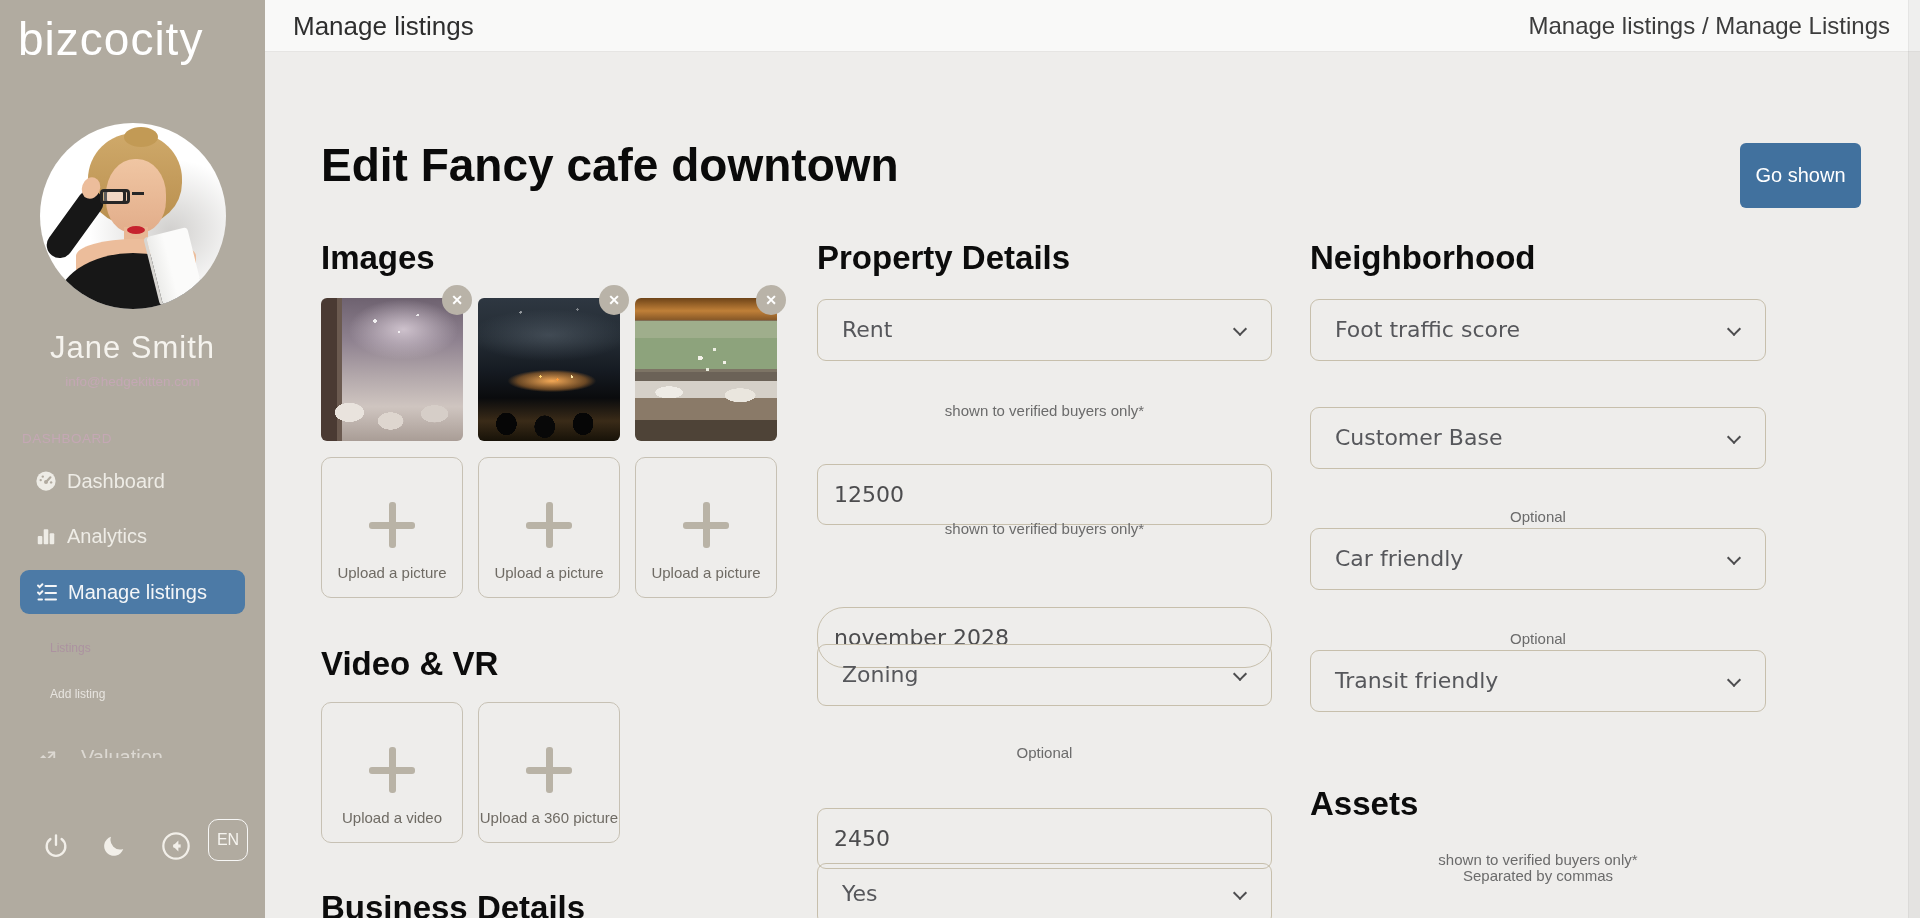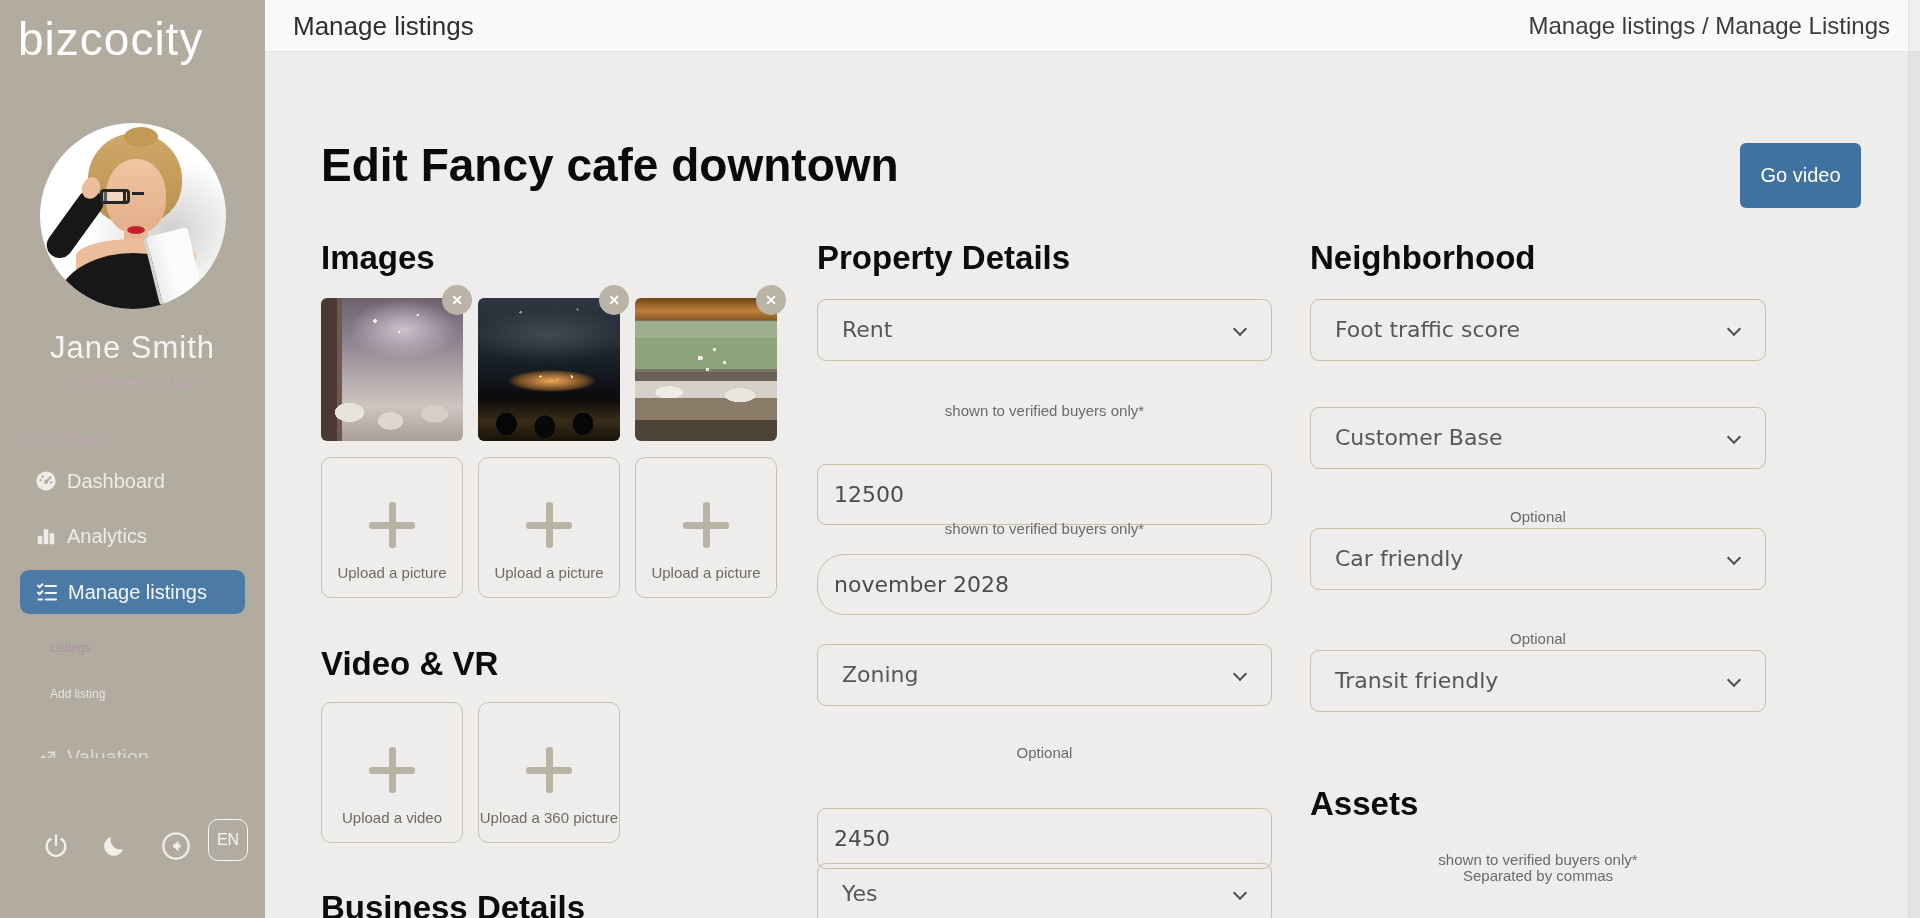--- a/index.html
+++ b/index.html
@@ -56,21 +56,21 @@
     background:#4c7aa6; border-radius:9px; display:flex; align-items:center;
     padding-left:15px; gap:9px; color:#f4f6f8; font-size:20px; cursor:pointer; }
   .mi-active svg { width:24px; height:24px; flex:0 0 24px; }
   .sub { position:absolute; left:50px; height:40px; display:flex; align-items:center;
     font-size:12px; cursor:pointer; }
   .sub-listings { top:628px; color:#ac92a0; }
   .sub-add { top:674px; color:#e7e4df; }
   .menu-clip { position:absolute; left:0; top:737px; width:265px; height:21px;
     overflow:hidden; opacity:.8; }
   .mi-valuation { position:absolute; top:0; left:0; width:265px; height:40px;
-    display:flex; align-items:center; padding-left:35px; gap:10px; color:#e7e4df;
+    display:flex; align-items:center; padding-left:35px; gap:24px; color:#e7e4df;
     font-size:20px; cursor:pointer; }
   .mi-valuation svg { width:22px; height:22px; flex:0 0 22px; }
   .sb-foot { position:absolute; left:0; top:818px; width:278px; height:60px; }
   .fi { position:absolute; cursor:pointer; }
   .fi svg { display:block; }
   .fi-power { left:42px; top:14px; } .fi-moon { left:101px; top:15px; }
   .fi-back { left:160px; top:12px; }
   .lang-box { position:absolute; left:208px; top:1px; width:40px; height:42px;
     border:1.5px solid rgba(255,255,255,.9); border-radius:10px; display:flex;
     align-items:center; justify-content:center; color:#f6f4ef; font-size:16px;
@@ -163,21 +163,21 @@
   .chev { position:absolute; right:26px; top:24px; width:10px; height:10px;
     border-right:2px solid #4d4d4f; border-bottom:2px solid #4d4d4f;
     transform:rotate(45deg); }
   .inputbox { height:61px; font-size:22px; color:#4c4c4e; padding:0 16px;
     font-family:"DejaVu Sans",sans-serif; width:455px; }
   input.inputbox { outline:none;margin-top:44px; }
   .flabel { position:absolute; text-align:center; font-size:15px; line-height:17px;
     color:#6b6b6b; }
   .col2 { left:552px; width:455px; } .col3 { left:1045px; width:456px; }
   .f-rent { top:247px; } .lab-v1 { top:350px; } .i-price { top:368px; }
-  .lab-v2 { top:468px; } .i-date { top:458px;border-radius:27px; } .f-zoning { top:592px; }
+  .lab-v2 { top:468px; } .i-date { top:511px;border-radius:27px; } .f-zoning { top:592px; }
   .lab-opt { top:692px; } .i-sqft { top:712px; } .f-yes { top:811px; }
   .f-foot { top:247px; } .f-cust { top:355px; } .lab-o1 { top:456px; }
   .f-car { top:476px; } .lab-o2 { top:578px; } .f-transit { top:598px; }
   .lab-a1 { top:799px; } .lab-a2 { top:815px; } .i-assets { top:832px; }
 
   
   .scrollbar { position:absolute; right:0; top:0; width:12px; height:918px;
     background:rgba(0,0,0,.04); border-left:1px solid rgba(0,0,0,.04); z-index:6; }
 </style>
 </head>
@@ -280,21 +280,21 @@
     </div>
   </aside>
 
   <header class="topbar">
     <div class="tb-title">Manage listings</div>
     <div class="tb-crumb">Manage listings / Manage Listings</div>
   </header>
 
   <main class="content">
     <h1 class="h1">Edit Fancy cafe downtown</h1>
-    <button class="btn-goback">Go video</button>
+    <button class="btn-goback">Go shown</button>
 
     <div class="sec-h h-images">Images</div>
 
     <div class="thumb t1"></div>
     <div class="thumb t2"></div>
     <div class="thumb t3"></div>
     <div class="thumb-x x1">
         <span>✕</span>
       </div>
     <div class="thumb-x x2">

